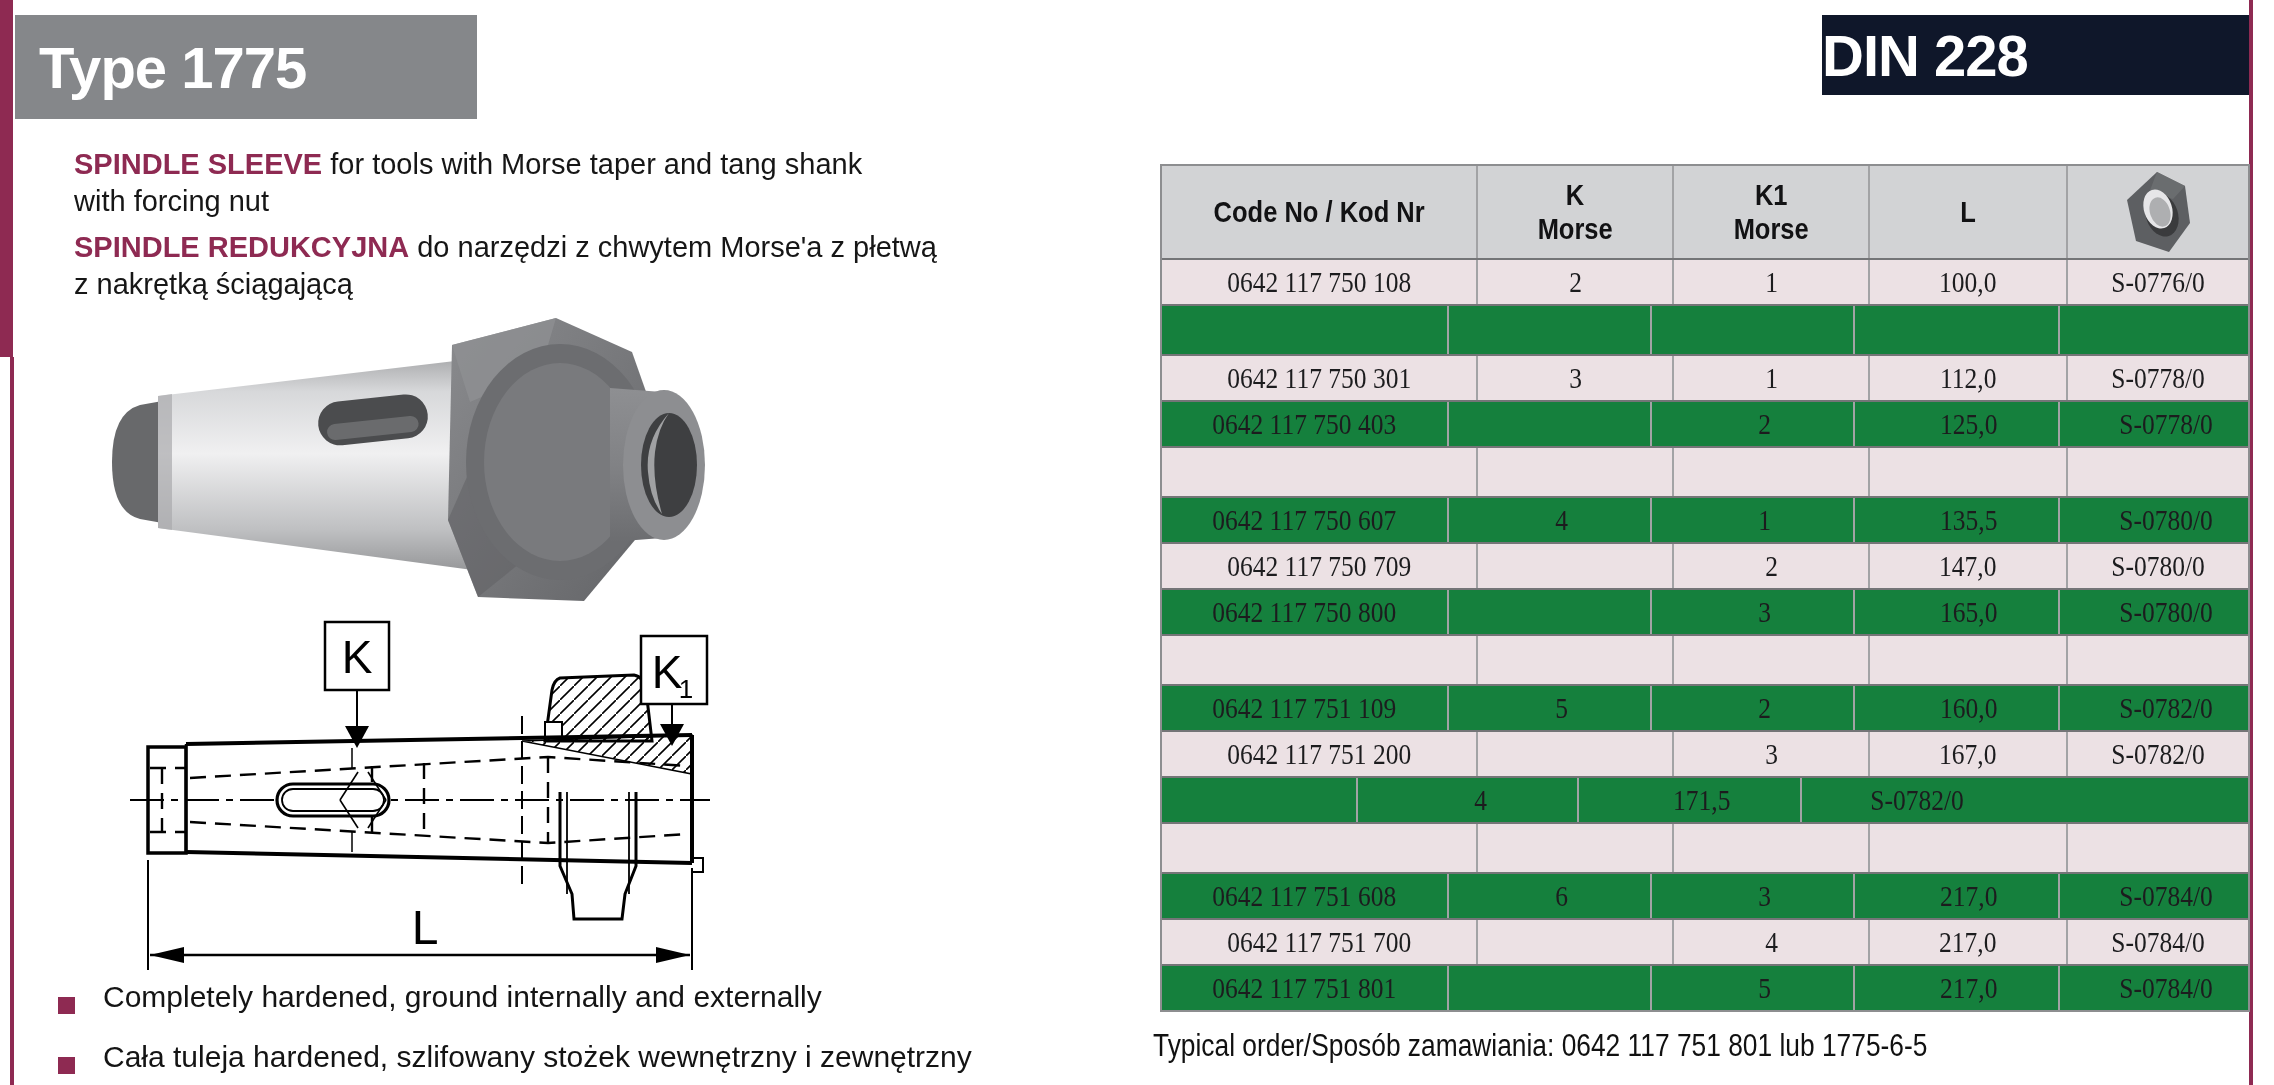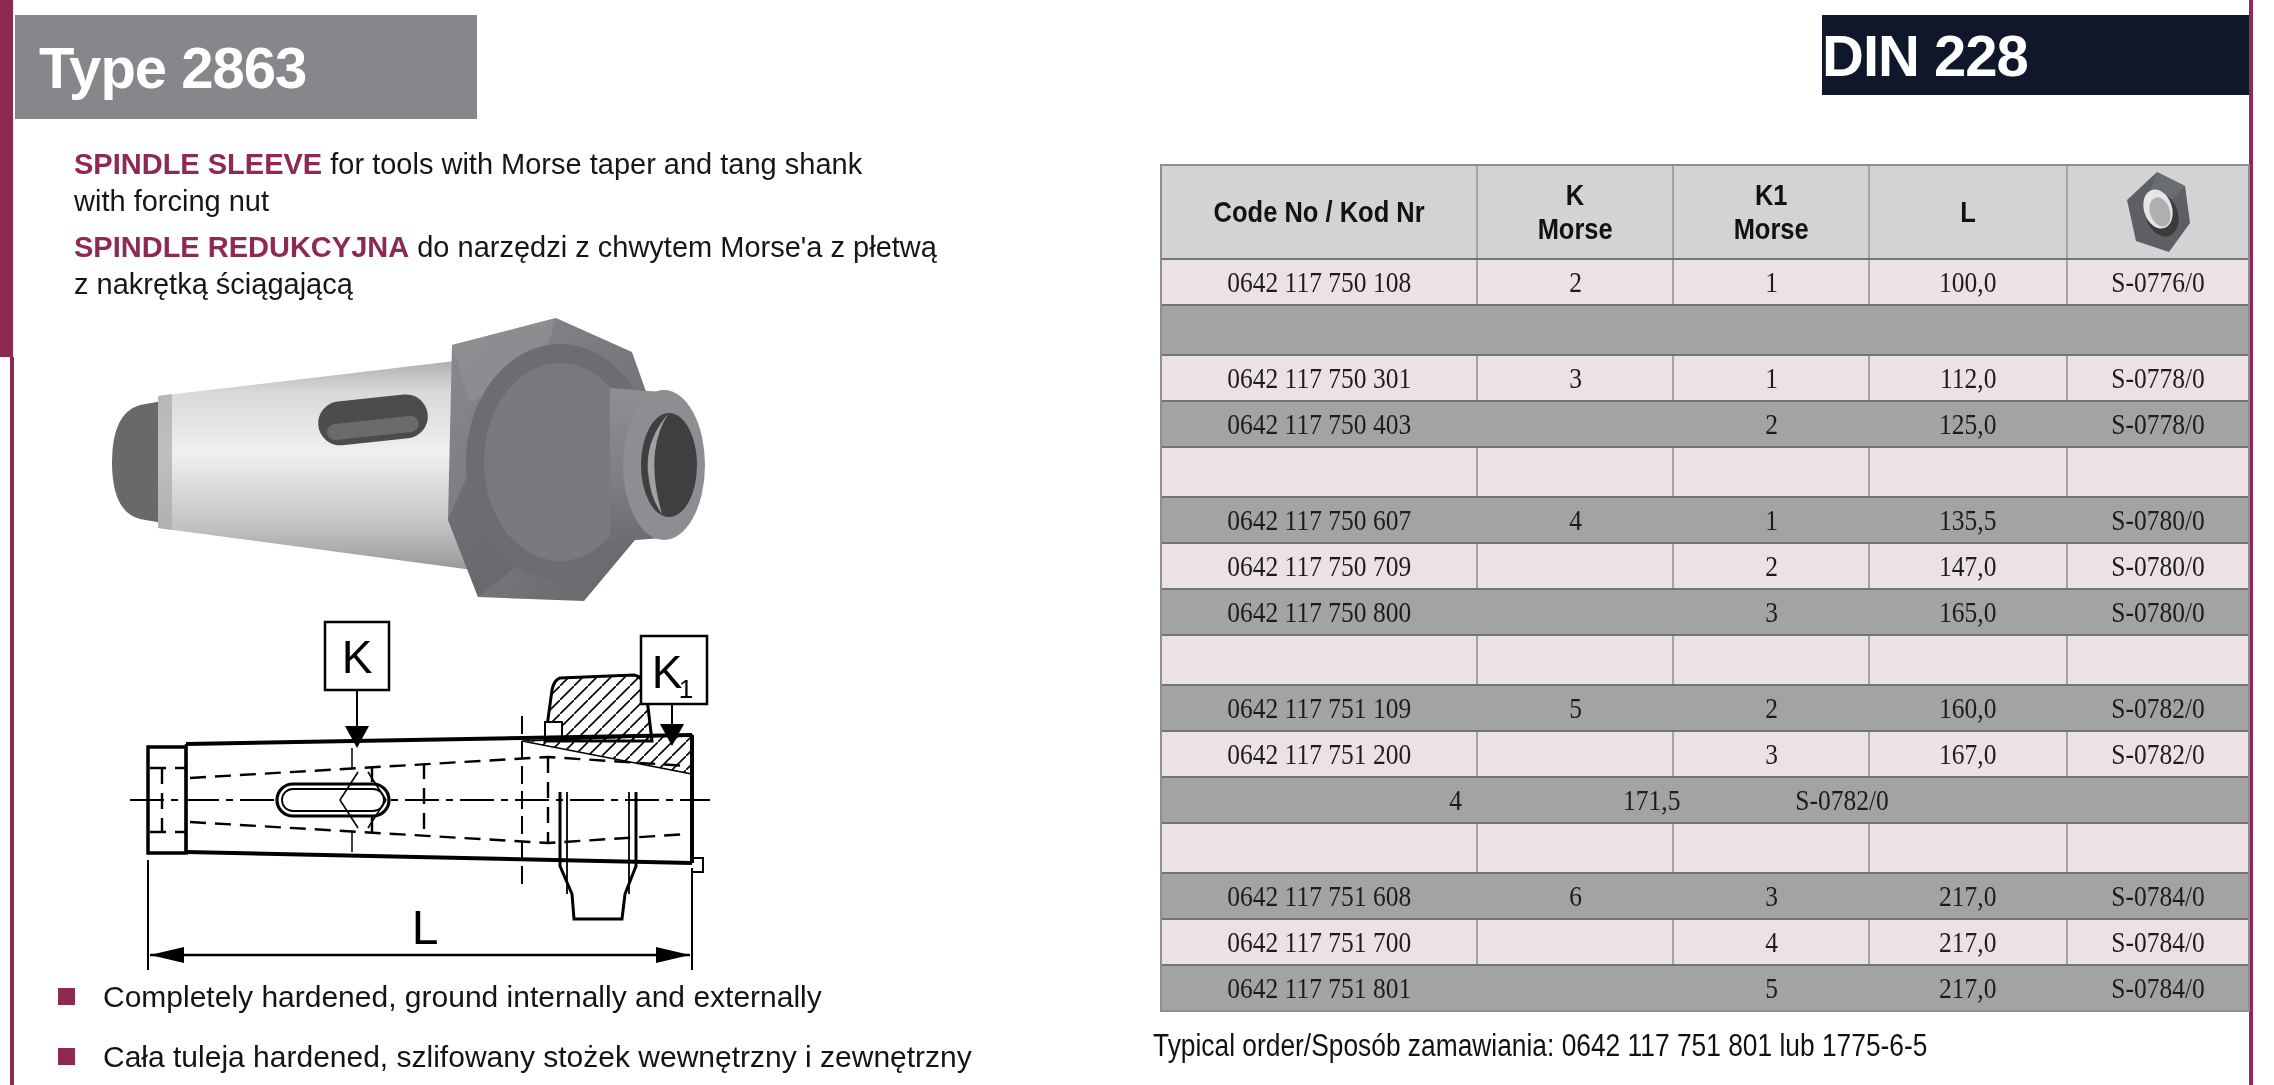--- a/index.html
+++ b/index.html
@@ -19,38 +19,38 @@
   .din-box{
     position:absolute;left:1822px;top:15px;width:427px;height:80px;background:#0f172a;
     display:flex;align-items:center;justify-content:flex-start;padding-right:26px;box-sizing:border-box;
   }
   .box-title{font-size:58px;font-weight:bold;color:#ffffff;letter-spacing:-1px;}
   
   .desc{position:absolute;left:74px;top:146px;width:1060px;font-size:29px;line-height:37px;color:#161616;}
   .desc .lead{font-weight:bold;color:#8e2a52;}
   .desc .para2{margin-top:9px;}
   
-  .bullet-row{position:absolute;left:58px;display:flex;align-items:flex-start;}
+  .bullet-row{position:absolute;left:58px;display:flex;align-items:flex-end;}
   .bullet-sq{width:17px;height:17px;background:#8e2a52;margin-top:8px;flex:0 0 auto;}
   .bullet-tx{margin-left:28px;font-size:30px;color:#141414;white-space:nowrap;}
   .b1{top:980px;} .b2{top:1040px;}
   
   .typical{position:absolute;left:1153px;top:1028px;font-size:31px;color:#111;white-space:nowrap;}
   
   .cond{display:inline-block;transform:scaleX(0.85);transform-origin:left center;white-space:nowrap;}
   .condc{display:inline-block;transform:scaleX(0.85);transform-origin:center;white-space:nowrap;}
   
   .ptable{
     position:absolute;left:1160px;top:164px;width:1090px;box-sizing:border-box;
     border:2px solid #8d8e90;background:#fff;
   }
   .thead{display:flex;height:92px;background:#d2d3d5;}
   .trow{display:flex;border-top:2px solid #747577;font-family:Liberation Serif, serif;}
   .h46{height:44px;} .h50{height:48px;}
-  .trow.pink{background:#ece1e4;} .trow.white{background:#a3a3a3;}
+  .trow.pink{background:#ece1e4;} .trow.white{background:#15803d;gap:25px;}
   .tcell,.hcell{
     display:flex;align-items:center;justify-content:center;box-sizing:border-box;
     border-right:2px solid #a2a3a5;font-size:30px;color:#1c1c1e;overflow:hidden;
   }
   .hcell{font-weight:bold;color:#121214;flex-direction:column;line-height:34px;}
   .c0{width:316px;} .c1{width:196px;} .c2{width:196px;} .c3{width:198px;} .c4{width:180px;border-right:none;}
   .nut-wrap{display:flex;align-items:center;justify-content:center;height:100%;}
   
   .photo-svg{position:absolute;left:98px;top:308px;}
   .draw-svg{position:absolute;left:118px;top:608px;}
@@ -58,21 +58,21 @@
 </head>
 <body>
 
 <div class="page">
 
   <div class="bar-left-thick"></div>
   <div class="bar-left-thin"></div>
   <div class="bar-right"></div>
 
   <div class="type-box">
-    <span class="box-title">Type 2863</span>
+    <span class="box-title">Type 1775</span>
   </div>
   <div class="din-box">
     <span class="box-title">DIN 228</span>
   </div>
 
   <div class="desc">
     <div>
       <span class="lead">SPINDLE SLEEVE</span><span> for tools with Morse taper and tang shank</span><br>
       <span>with forcing nut</span>
     </div>

